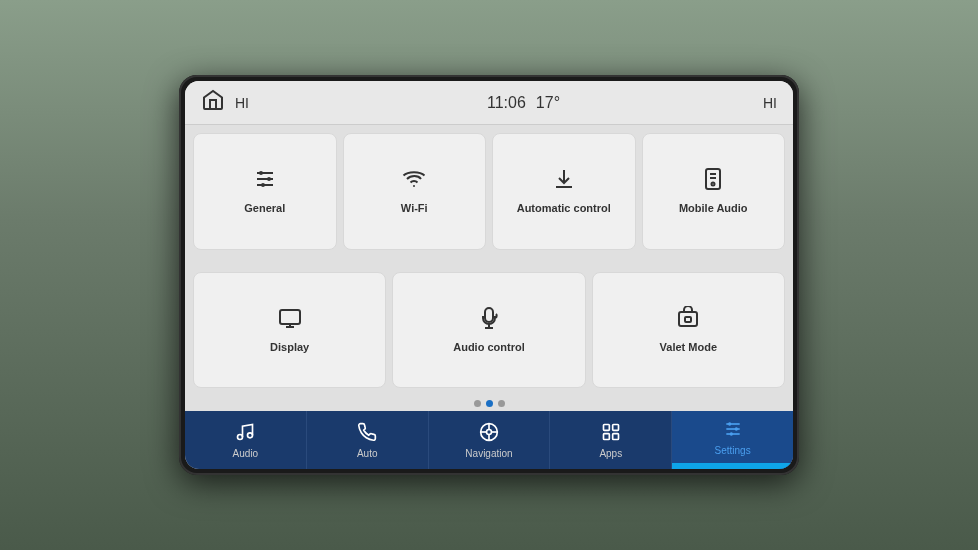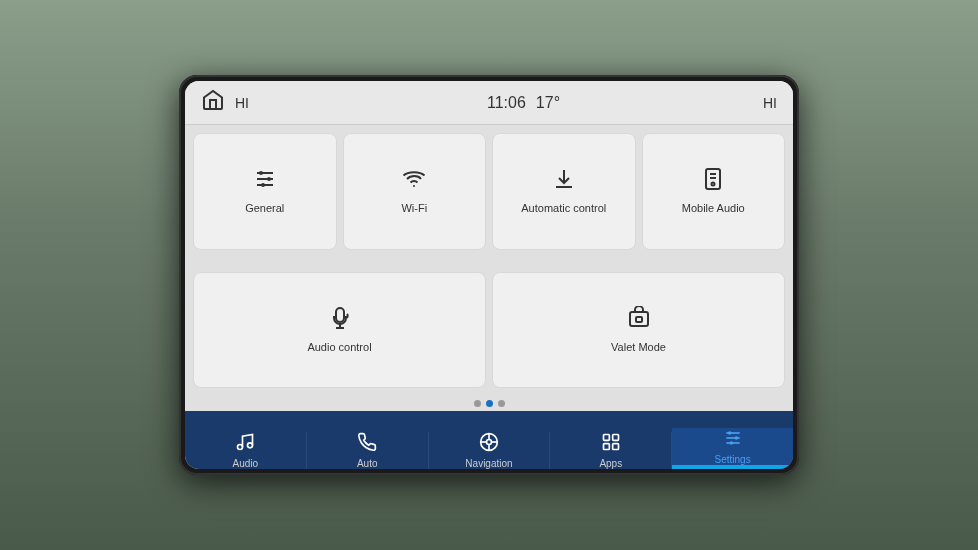--- a/index.html
+++ b/index.html
@@ -96,20 +96,21 @@
     }
 
     
     .grid-area {
       flex: 1;
       display: flex;
       flex-direction: column;
       background: #e0e0e0;
       padding: 8px;
       gap: 22px;
+      font-weight: bold;
     }
 
     .grid-row {
       display: flex;
       gap: 6px;
       flex: 1;
     }
 
     .grid-cell {
       flex: 1;
@@ -157,41 +158,40 @@
 
     .dot.active {
       background: #1a6fc4;
     }
 
     
     .bottom-nav {
       display: flex;
       background: #1a3a6c;
       height: 58px;
-      align-items: flex-end;
     }
 
     .nav-item {
       flex: 1;
       display: flex;
       flex-direction: column;
       align-items: center;
       justify-content: center;
       gap: 3px;
       cursor: pointer;
       border-right: 1px solid #2a4a7c;
     }
 
     .nav-item:last-child {
       border-right: none;
     }
 
     .nav-item.active {
       background: #1a4a8c;
-      border-bottom: 4px solid #0ea5e9;
+      border-bottom: 6px solid #0ea5e9;
     }
 
     .nav-item .nav-icon {
       font-size: 18px;
       color: #fff;
       line-height: 1;
     }
 
     .nav-item.active .nav-icon {
       color: #4a9fef;
@@ -286,20 +286,30 @@
               </svg>
             </span>
             <span class="cell-label">Mobile Audio</span>
           </div>
 
         </div>
 
         <div class="grid-row">
 
 
+          <div class="grid-cell">
+            <span class="cell-icon">
+              <svg class="icon-svg" viewBox="0 0 24 24" fill="none" stroke="#333" stroke-width="2">
+                <rect x="2" y="4" width="20" height="14" rx="2"></rect>
+                <line x1="8" y1="21" x2="16" y2="21"></line>
+                <line x1="12" y1="18" x2="12" y2="21"></line>
+              </svg>
+            </span>
+            <span class="cell-label">Display</span>
+          </div>
 
           <div class="grid-cell">
             <span class="cell-icon">
               <svg class="icon-svg" viewBox="0 0 24 24" fill="none" stroke="#333" stroke-width="2">
                 <path d="M12 2a4 4 0 014 4v6a4 4 0 01-8 0V6a4 4 0 014-4z"></path>
                 <path d="M6 10v2a6 6 0 0012 0v-2"></path>
                 <line x1="12" y1="18" x2="12" y2="22"></line>
                 <line x1="8" y1="22" x2="16" y2="22"></line>
                 <path d="M19 8c.5.5 1 2 0 4" stroke="#333"></path>
               </svg>

